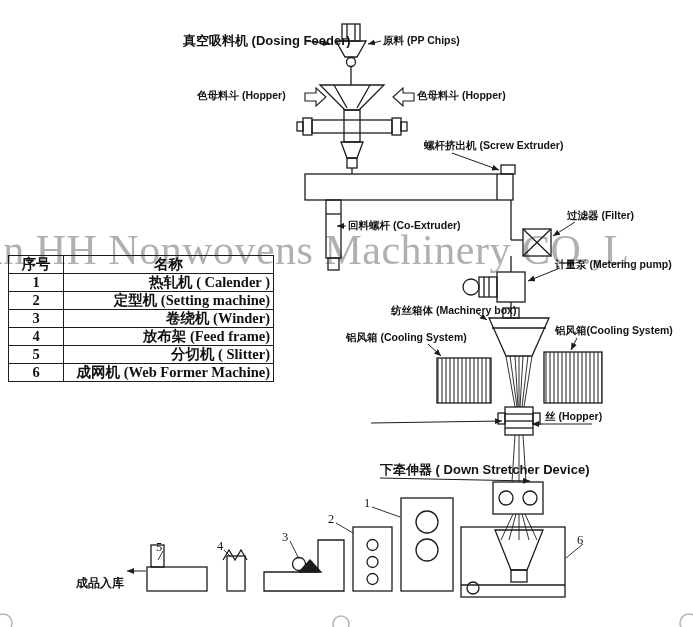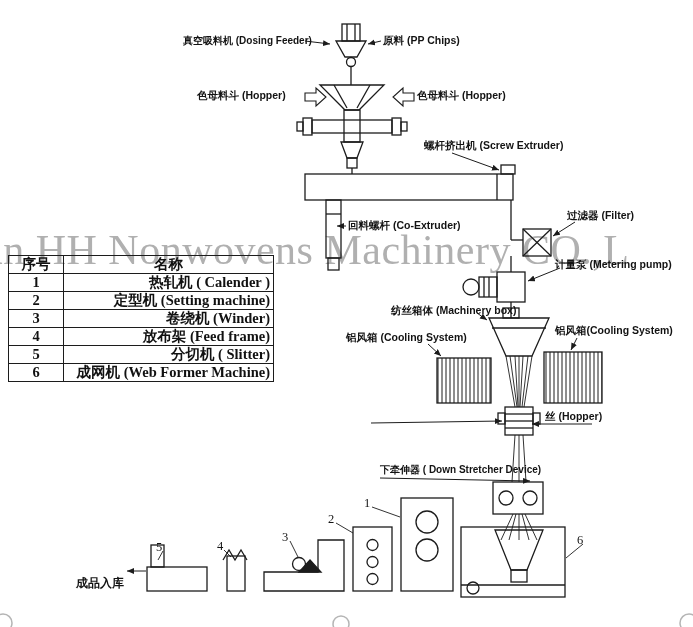--- a/index.html
+++ b/index.html
@@ -9,21 +9,21 @@
   }
   .watermark{
     position:absolute;left:-16px;top:226px;z-index:0;white-space:nowrap;
     font-family:"Liberation Serif",serif;font-size:42px;color:#b0b0b0;letter-spacing:.5px;
   }
   svg.art{position:absolute;left:0;top:0;z-index:1;}
   .lbl{
     position:absolute;z-index:2;white-space:nowrap;
     font-size:10.5px;font-weight:600;color:#131313;line-height:13px;
   }
-  .lbl.small{font-size:10px;}
+  .lbl.small{font-size:13px;}
   .lbl.big{font-size:12px;font-weight:700;}
   .num{
     position:absolute;z-index:2;font-family:"Liberation Serif",serif;
     font-size:12.5px;color:#131313;line-height:12px;
   }
   table.spec-table{
     position:absolute;left:8px;top:255px;width:266px;z-index:2;
     border-collapse:collapse;background:transparent;
     font-family:"Liberation Serif",serif;font-size:14.5px;color:#111;
   }

